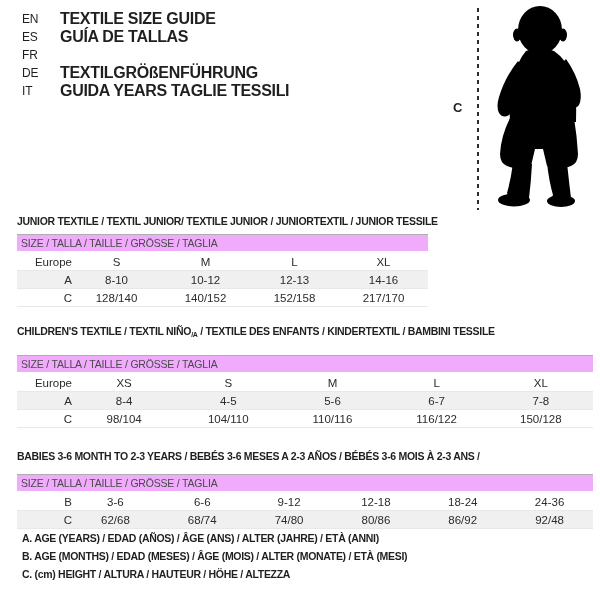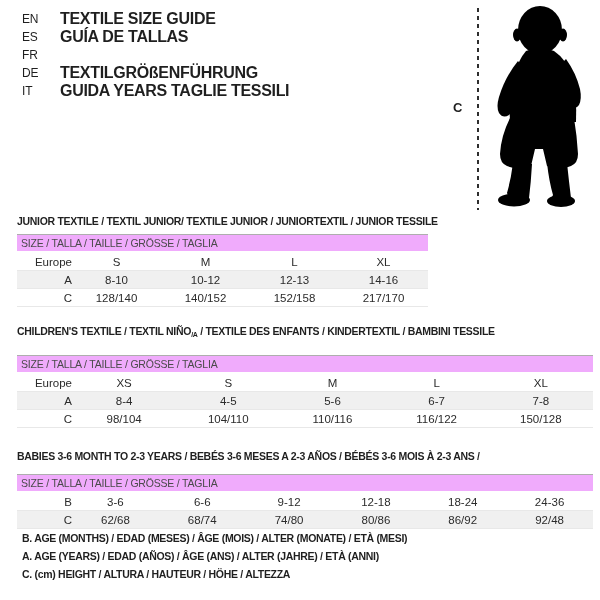--- a/index.html
+++ b/index.html
@@ -214,16 +214,16 @@
         <td>74/80</td>
         <td>80/86</td>
         <td>86/92</td>
         <td>92/48</td>
       </tr>
     </tbody>
   </table>
 </div>
 
 <div class="legend">
+  <div class="legend-line">A. AGE (YEARS) / EDAD (AÑOS) / ÂGE (ANS) / ALTER (JAHRE) / ETÀ (ANNI)</div>
   <div class="legend-line">B. AGE (MONTHS) / EDAD (MESES) / ÂGE (MOIS) / ALTER (MONATE) / ETÀ (MESI)</div>
-  <div class="legend-line">A. AGE (YEARS) / EDAD (AÑOS) / ÂGE (ANS) / ALTER (JAHRE) / ETÀ (ANNI)</div>
   <div class="legend-line">C. (cm) HEIGHT / ALTURA / HAUTEUR / HÖHE / ALTEZZA</div>
 </div>
 
 </body></html>

